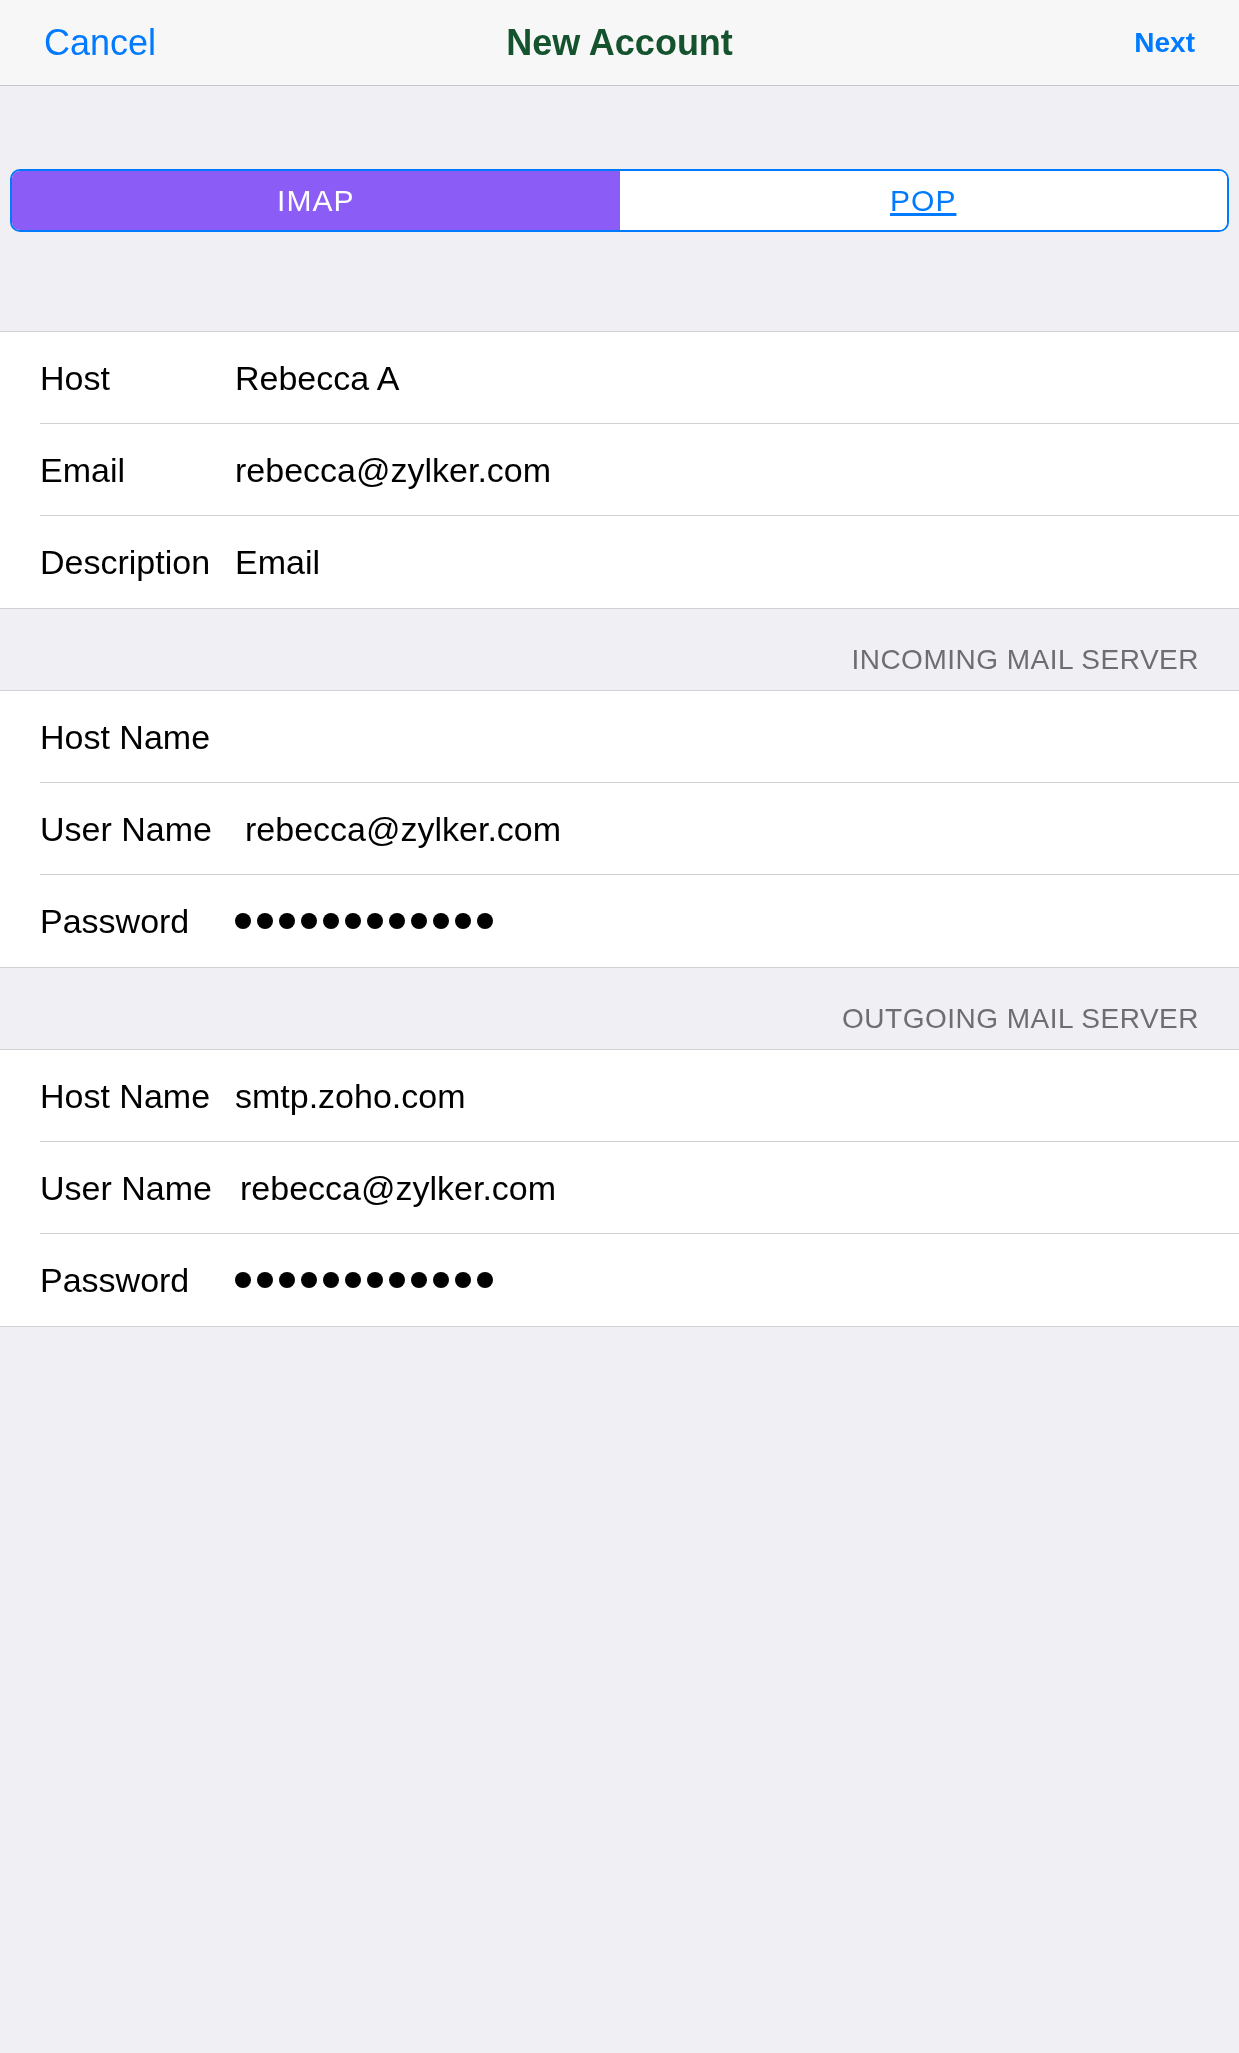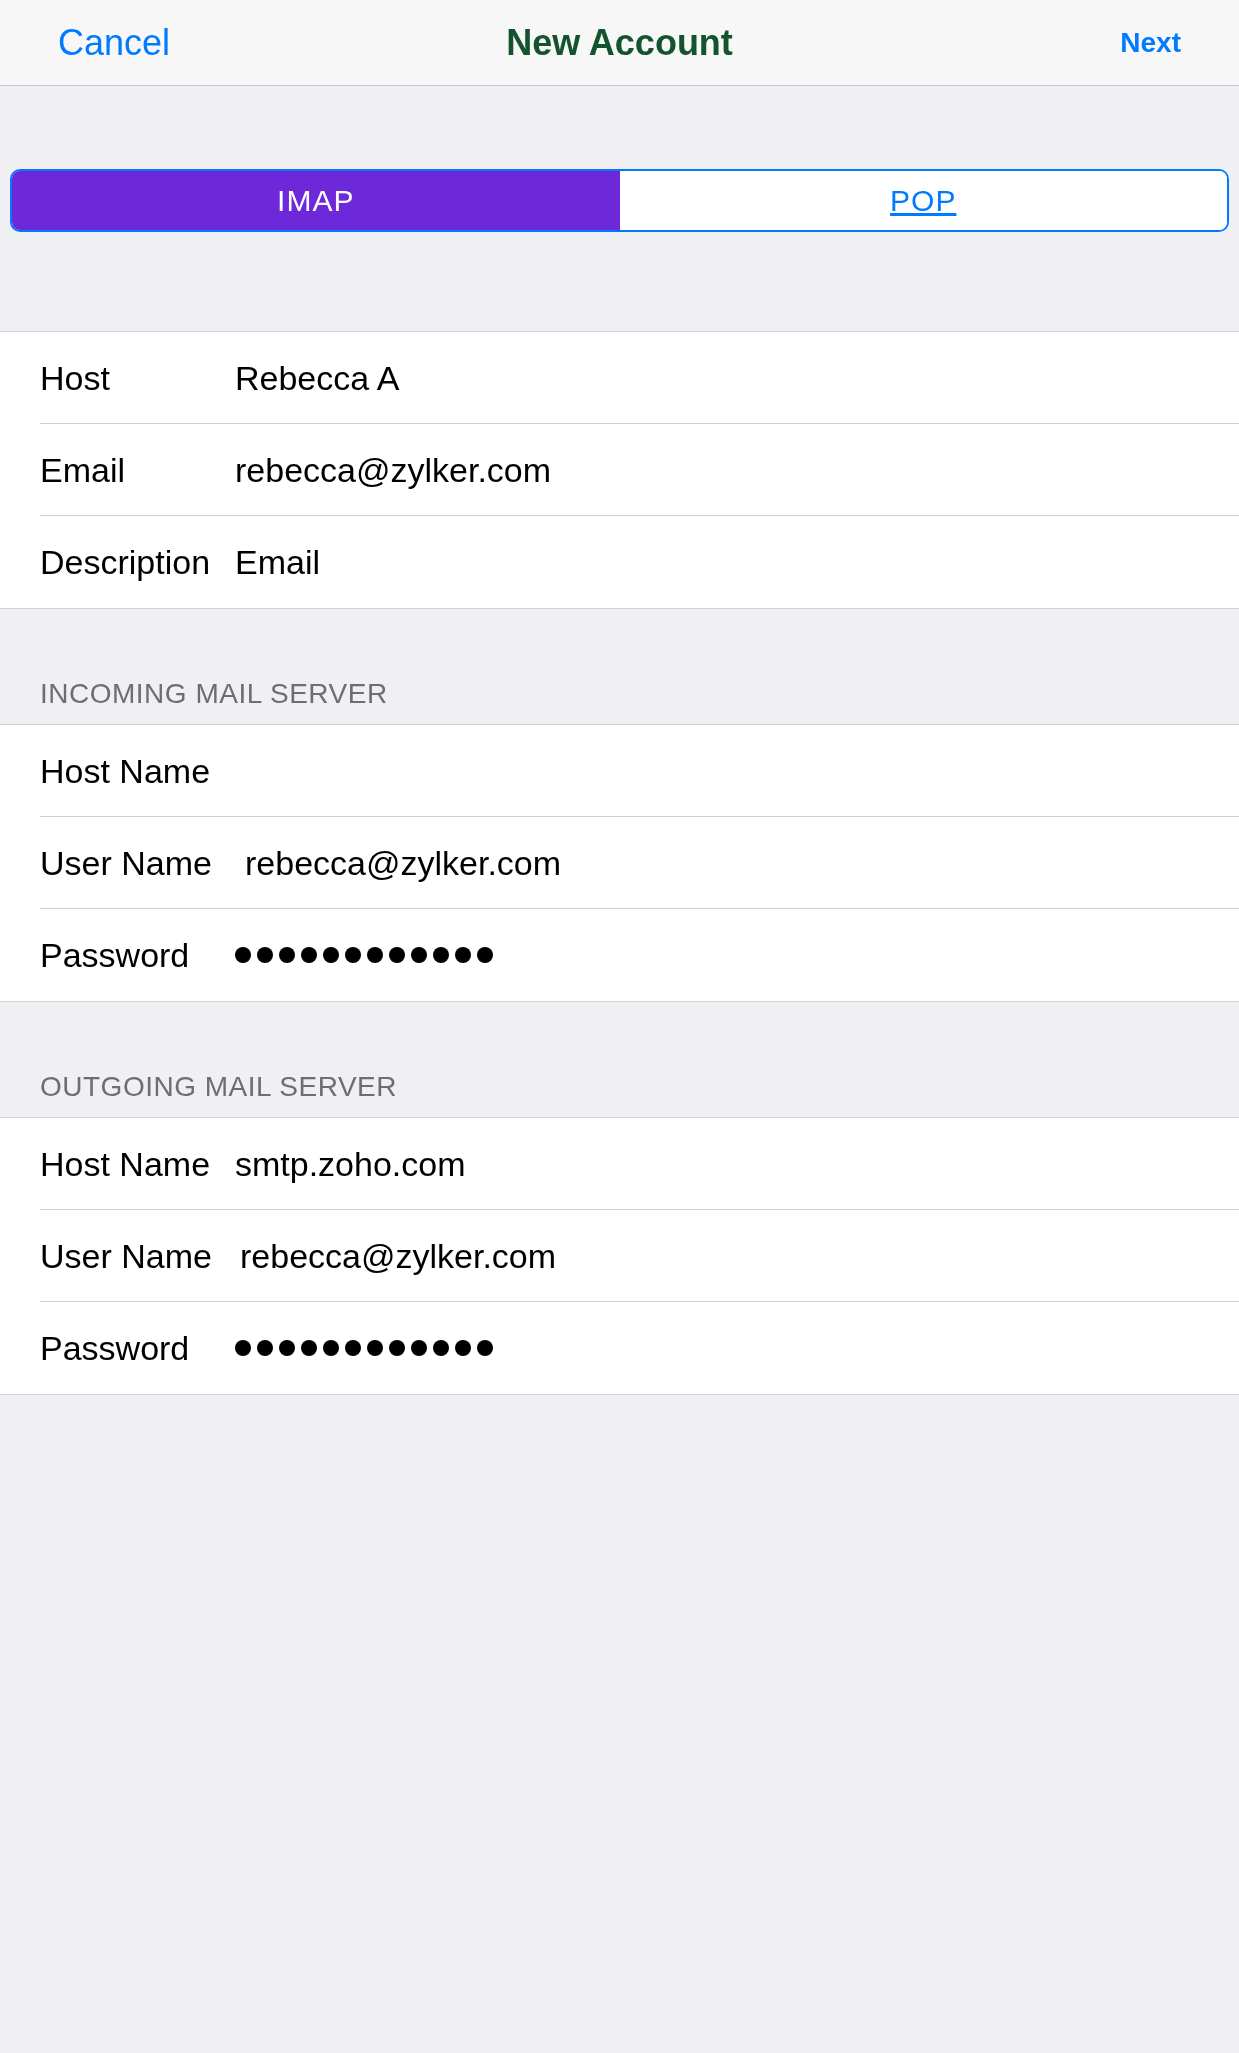--- a/index.html
+++ b/index.html
@@ -14,21 +14,21 @@
       font-size: 34px;
       color: #000;
     }
     .navbar {
       background: #f7f7f8;
       border-bottom: 1px solid #c6c6c9;
       height: 86px;
       display: flex;
       align-items: center;
       justify-content: space-between;
-      padding: 0 58px;
+      padding: 0 44px;
       position: relative;
     }
     .navbar-left {
       color: #007aff;
       font-size: 36px;
       font-weight: 400;
       cursor: pointer;
     }
     .navbar-title {
       position: absolute;
@@ -60,21 +60,21 @@
       flex: 1;
       display: flex;
       align-items: center;
       justify-content: center;
       font-size: 30px;
       font-weight: 400;
       letter-spacing: 1px;
       cursor: pointer;
     }
     .segment.active {
-      background: #6d28d9;
+      background: #8b5cf6;
       color: #fff;
     }
     .segment.inactive {
       background: #fff;
       color: #007aff;
       text-decoration: underline;
     }
     .spacer {
       height: 87px;
       background: #efeff4;
@@ -105,24 +105,25 @@
       flex-shrink: 0;
       font-size: 34px;
       color: #000;
     }
     .row .value {
       font-size: 34px;
       color: #000;
       flex: 1;
     }
     .section-header {
-      padding: 69px 40px 14px 40px;
+      padding: 35px 40px 14px 40px;
       font-size: 28px;
       color: #6d6d72;
       letter-spacing: 0.5px;
+      text-align: right;
     }
     .password-dots {
       display: flex;
       gap: 6px;
       align-items: center;
     }
     .dot {
       width: 16px;
       height: 16px;
       border-radius: 50%;

